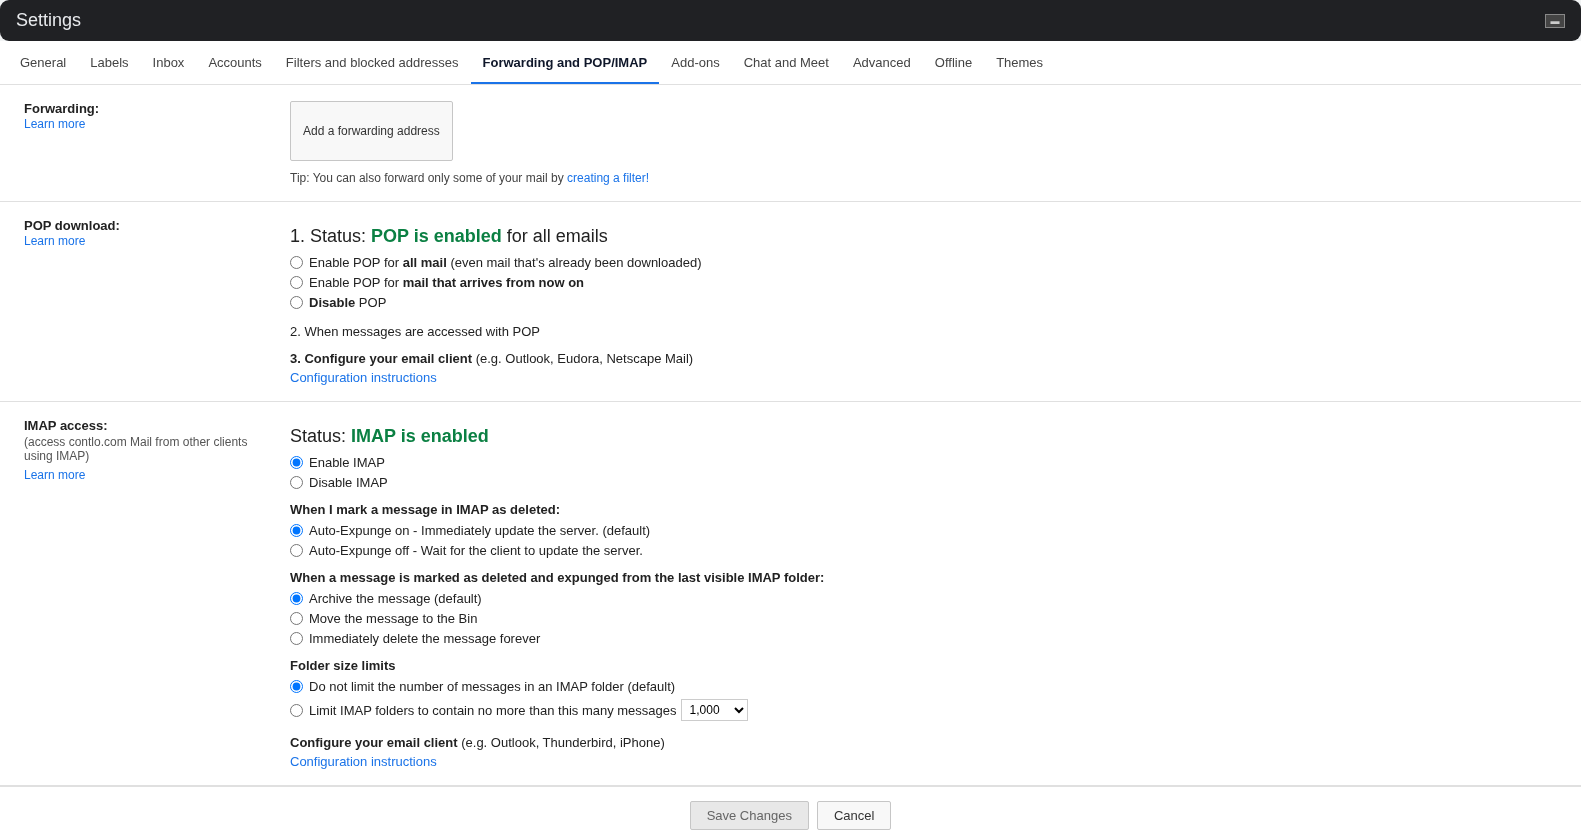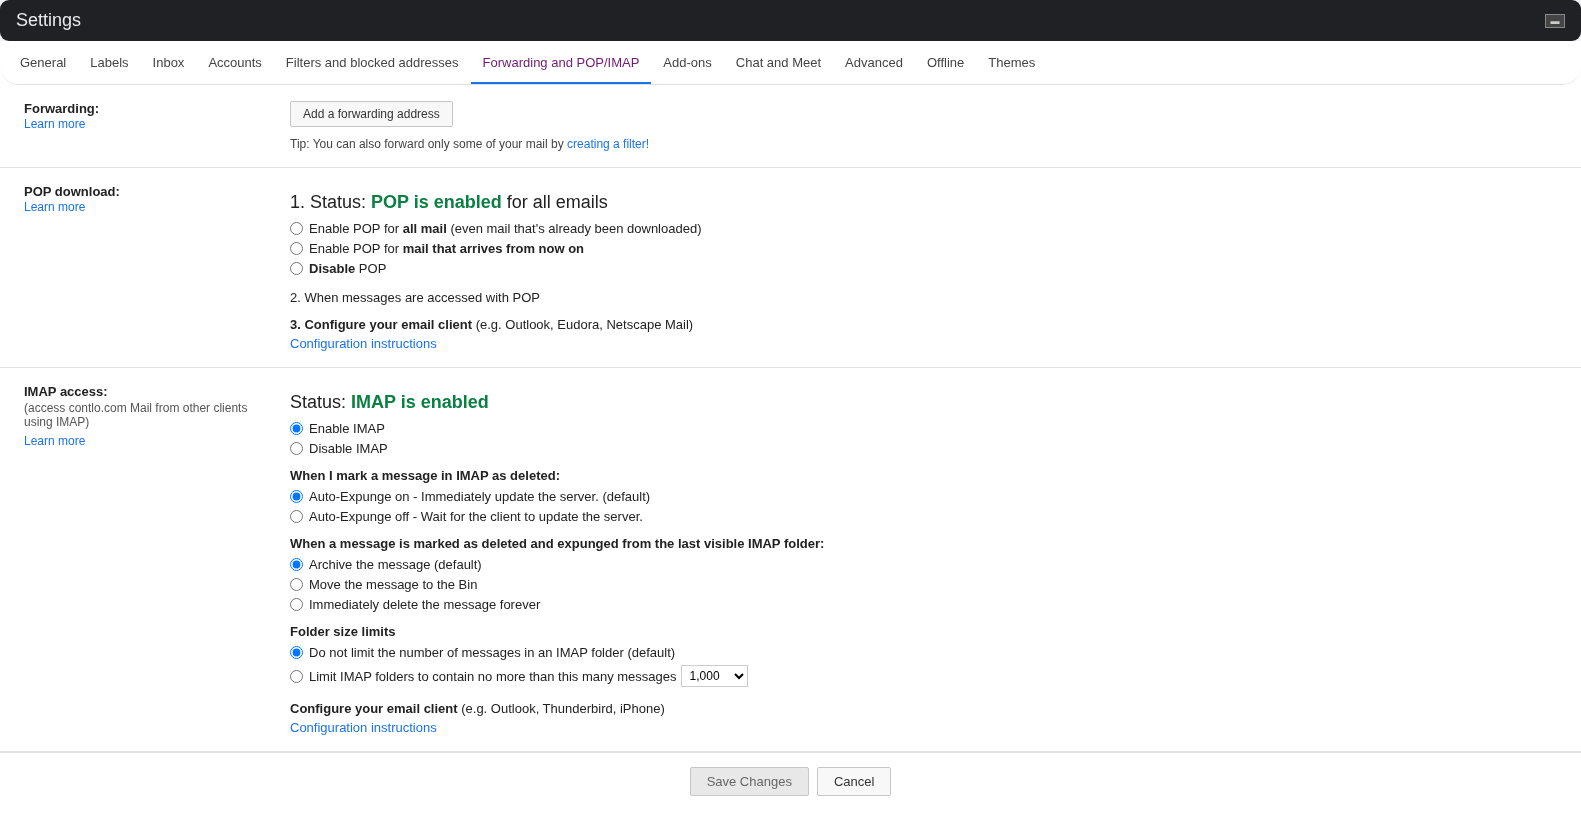--- a/index.html
+++ b/index.html
@@ -39,39 +39,38 @@
       min-height: calc(100vh - 40px);
     }
 
     .tabs-bar {
       border-bottom: 1px solid #e0e0e0;
       background: #fff;
       padding: 0 8px;
       display: flex;
       align-items: flex-end;
       overflow-x: auto;
-      border-radius: 19px;
     }
 
     .tab-item {
       padding: 14px 12px 12px;
       font-size: 13px;
       color: #444;
       cursor: pointer;
       white-space: nowrap;
       border-bottom: 3px solid transparent;
       margin-bottom: -1px;
       text-decoration: none;
       display: inline-block;
     }
 
     .tab-item.active {
-      color: #701a75;
+      color: #0f172a;
       border-bottom: 3px solid #1a73e8;
-      font-weight: 400;
+      font-weight: 700;
     }
 
     .section-row {
       display: flex;
       border-bottom: 1px solid #e0e0e0;
       padding: 16px 0;
     }
 
     .section-label {
       width: 290px;
@@ -94,21 +93,21 @@
     }
 
     .section-content {
       flex: 1;
       padding: 0 16px 0 0;
     }
 
     .add-forwarding-btn {
       border: 1px solid #c6c6c6;
       background: #f8f8f8;
-      padding: 5px 12px;
+      padding: 22px 12px;
       font-size: 12px;
       color: #333;
       cursor: pointer;
       border-radius: 2px;
     }
 
     .tip-text {
       font-size: 12px;
       color: #444;
       margin-top: 10px;

